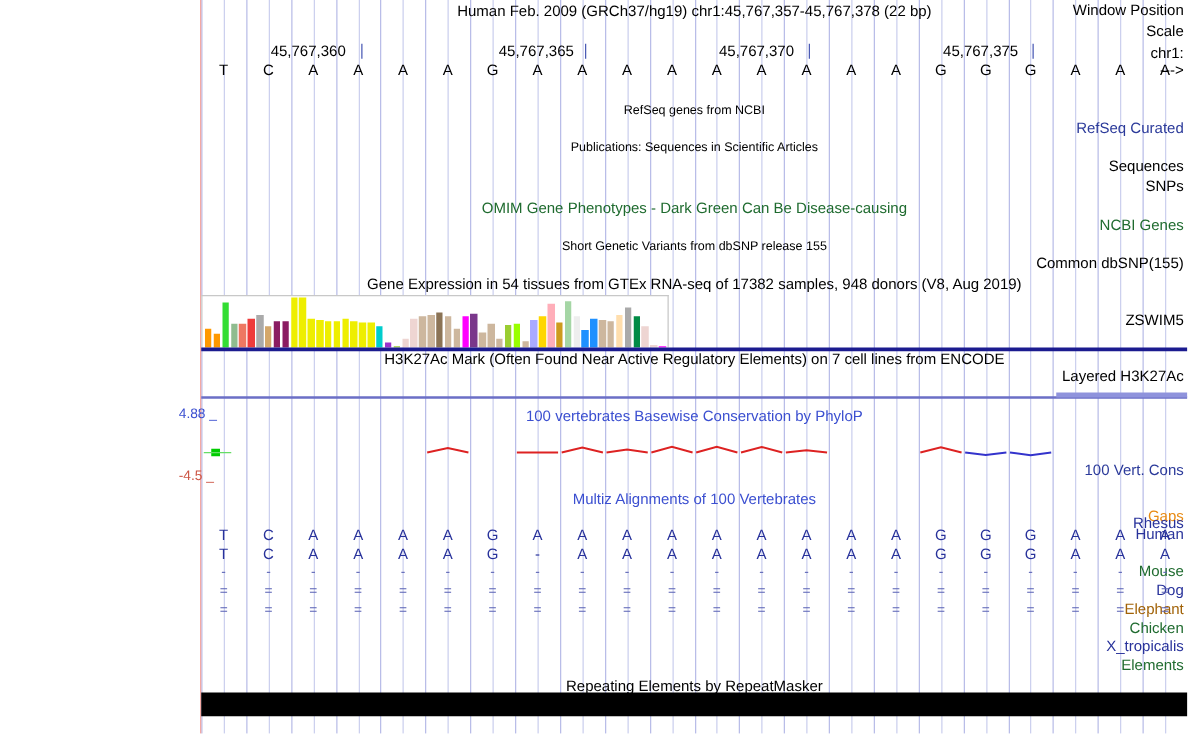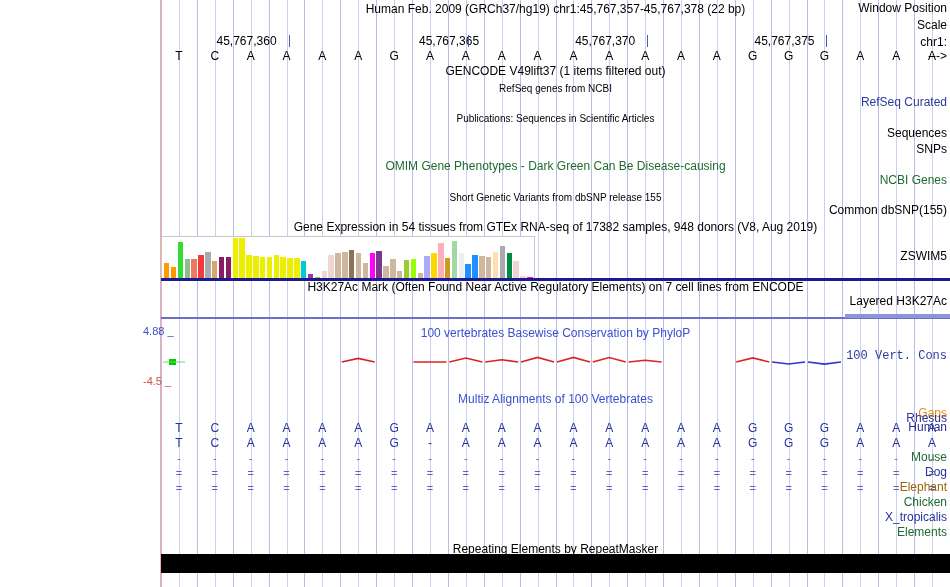--- a/index.html
+++ b/index.html
@@ -283,21 +283,21 @@
   <div id="hdr-windowpos">Human Feb. 2009 (GRCh37/hg19)   chr1:45,767,357-45,767,378 (22 bp)</div>
 
   <div class="lbl c-black" style="top:19px;">Scale</div>
 
   <div class="lbl c-black" style="top:36px;">chr1:</div>
   <div class="lbl c-black" style="top:50px;">---&gt;</div>
 
   <div id="ruler">
       <div class="ruler-lab" style="top: 34px; left: 216.523px;">45,767,360</div>
       <div class="ruler-tick" style="top: 35px; left: 289px;"></div>
-      <div class="ruler-lab" style="top: 34px; left: 419px;">45,767,365</div>
+      <div class="ruler-lab" style="top: 34px; left: 399px;">45,767,365</div>
       <div class="ruler-tick" style="top: 35px; left: 468px;"></div>
       <div class="ruler-lab" style="top: 34px; left: 575.159px;">45,767,370</div>
       <div class="ruler-tick" style="top: 35px; left: 647px;"></div>
       <div class="ruler-lab" style="top: 34px; left: 754.477px;">45,767,375</div>
       <div class="ruler-tick" style="top: 35px; left: 826px;"></div>
     </div>
   <div id="seqrow">
       <div class="baseletter" style="top: 49px; left: 161.932px;">T</div>
       <div class="baseletter" style="top: 49px; left: 197.795px;">C</div>
       <div class="baseletter" style="top: 49px; left: 233.659px;">A</div>
@@ -315,21 +315,20 @@
       <div class="baseletter" style="top: 49px; left: 664.023px;">A</div>
       <div class="baseletter" style="top: 49px; left: 699.886px;">A</div>
       <div class="baseletter" style="top: 49px; left: 735.75px;">G</div>
       <div class="baseletter" style="top: 49px; left: 771.614px;">G</div>
       <div class="baseletter" style="top: 49px; left: 807.477px;">G</div>
       <div class="baseletter" style="top: 49px; left: 843.341px;">A</div>
       <div class="baseletter" style="top: 49px; left: 879.205px;">A</div>
       <div class="baseletter" style="top: 49px; left: 915.068px;">A</div>
     </div>
 
-  <div class="ctitle" style="top:65px;">GENCODE V49lift37 (1 items filtered out)</div>
   <div class="ctitle small" style="top:82px;">RefSeq genes from NCBI</div>
   <div class="lbl c-blue" style="top:96px;">RefSeq Curated</div>
 
   <div class="ctitle small" style="top:112px;">Publications: Sequences in Scientific Articles</div>
   <div class="lbl c-black" style="top:127px;">Sequences</div>
   <div class="lbl c-black" style="top:143px;">SNPs</div>
 
   <div class="ctitle greentitle" style="top:160px;">OMIM Gene Phenotypes - Dark Green Can Be Disease-causing</div>
   <div class="lbl c-green" style="top:174px;">NCBI Genes</div>
 
@@ -398,21 +397,21 @@
   </div>
   <div id="gtex-baseline"></div>
 
   <div class="ctitle" style="top:281px;">H3K27Ac Mark (Often Found Near Active Regulatory Elements) on 7 cell lines from ENCODE</div>
   <div class="lbl c-black" style="top:295px;">Layered H3K27Ac</div>
   <div id="h3k-line"></div>
   <div id="h3k-peak"></div>
 
   <div class="ctitle bluetitle" style="top:327px;">100 vertebrates Basewise Conservation by PhyloP</div>
   <div id="cons-axis-top">4.88 _</div>
-  <div class="lbl c-blue" style="top:350px;font-family:Liberation Mono, monospace;">100 Vert. Cons</div>
+  <div class="lbl c-blue" style="top:370px;">100 Vert. Cons</div>
   <div id="cons-axis-bot">-4.5 _</div>
   <svg id="cons-plot" viewBox="0 0 789 52" preserveAspectRatio="none">
       <rect x="8" y="27" width="7" height="6" fill="#00cc00"></rect>
       <line x1="2" x2="24" y1="30" y2="30" stroke="#66dd66" stroke-width="1"></line>
       <path d="M180.7527272727273,30 L197.25000000000003,26.39344262295082 L213.74727272727276,30" fill="none" stroke="#dd2222" stroke-width="1.6"></path>
       <path d="M252.48000000000002,30 L285.4745454545455,30" fill="none" stroke="#dd2222" stroke-width="1.6"></path>
       <path d="M288.3436363636364,30 L304.8409090909091,26.065573770491802 L321.33818181818185,30" fill="none" stroke="#dd2222" stroke-width="1.6"></path>
       <path d="M324.20727272727277,30 L340.7045454545455,27.704918032786885 L357.2018181818182,30" fill="none" stroke="#dd2222" stroke-width="1.6"></path>
       <path d="M360.07090909090914,30 L376.56818181818187,25.40983606557377 L393.0654545454546,30" fill="none" stroke="#dd2222" stroke-width="1.6"></path>
       <path d="M395.9345454545455,30 L412.43181818181824,25.40983606557377 L428.929090909091,30" fill="none" stroke="#dd2222" stroke-width="1.6"></path>

